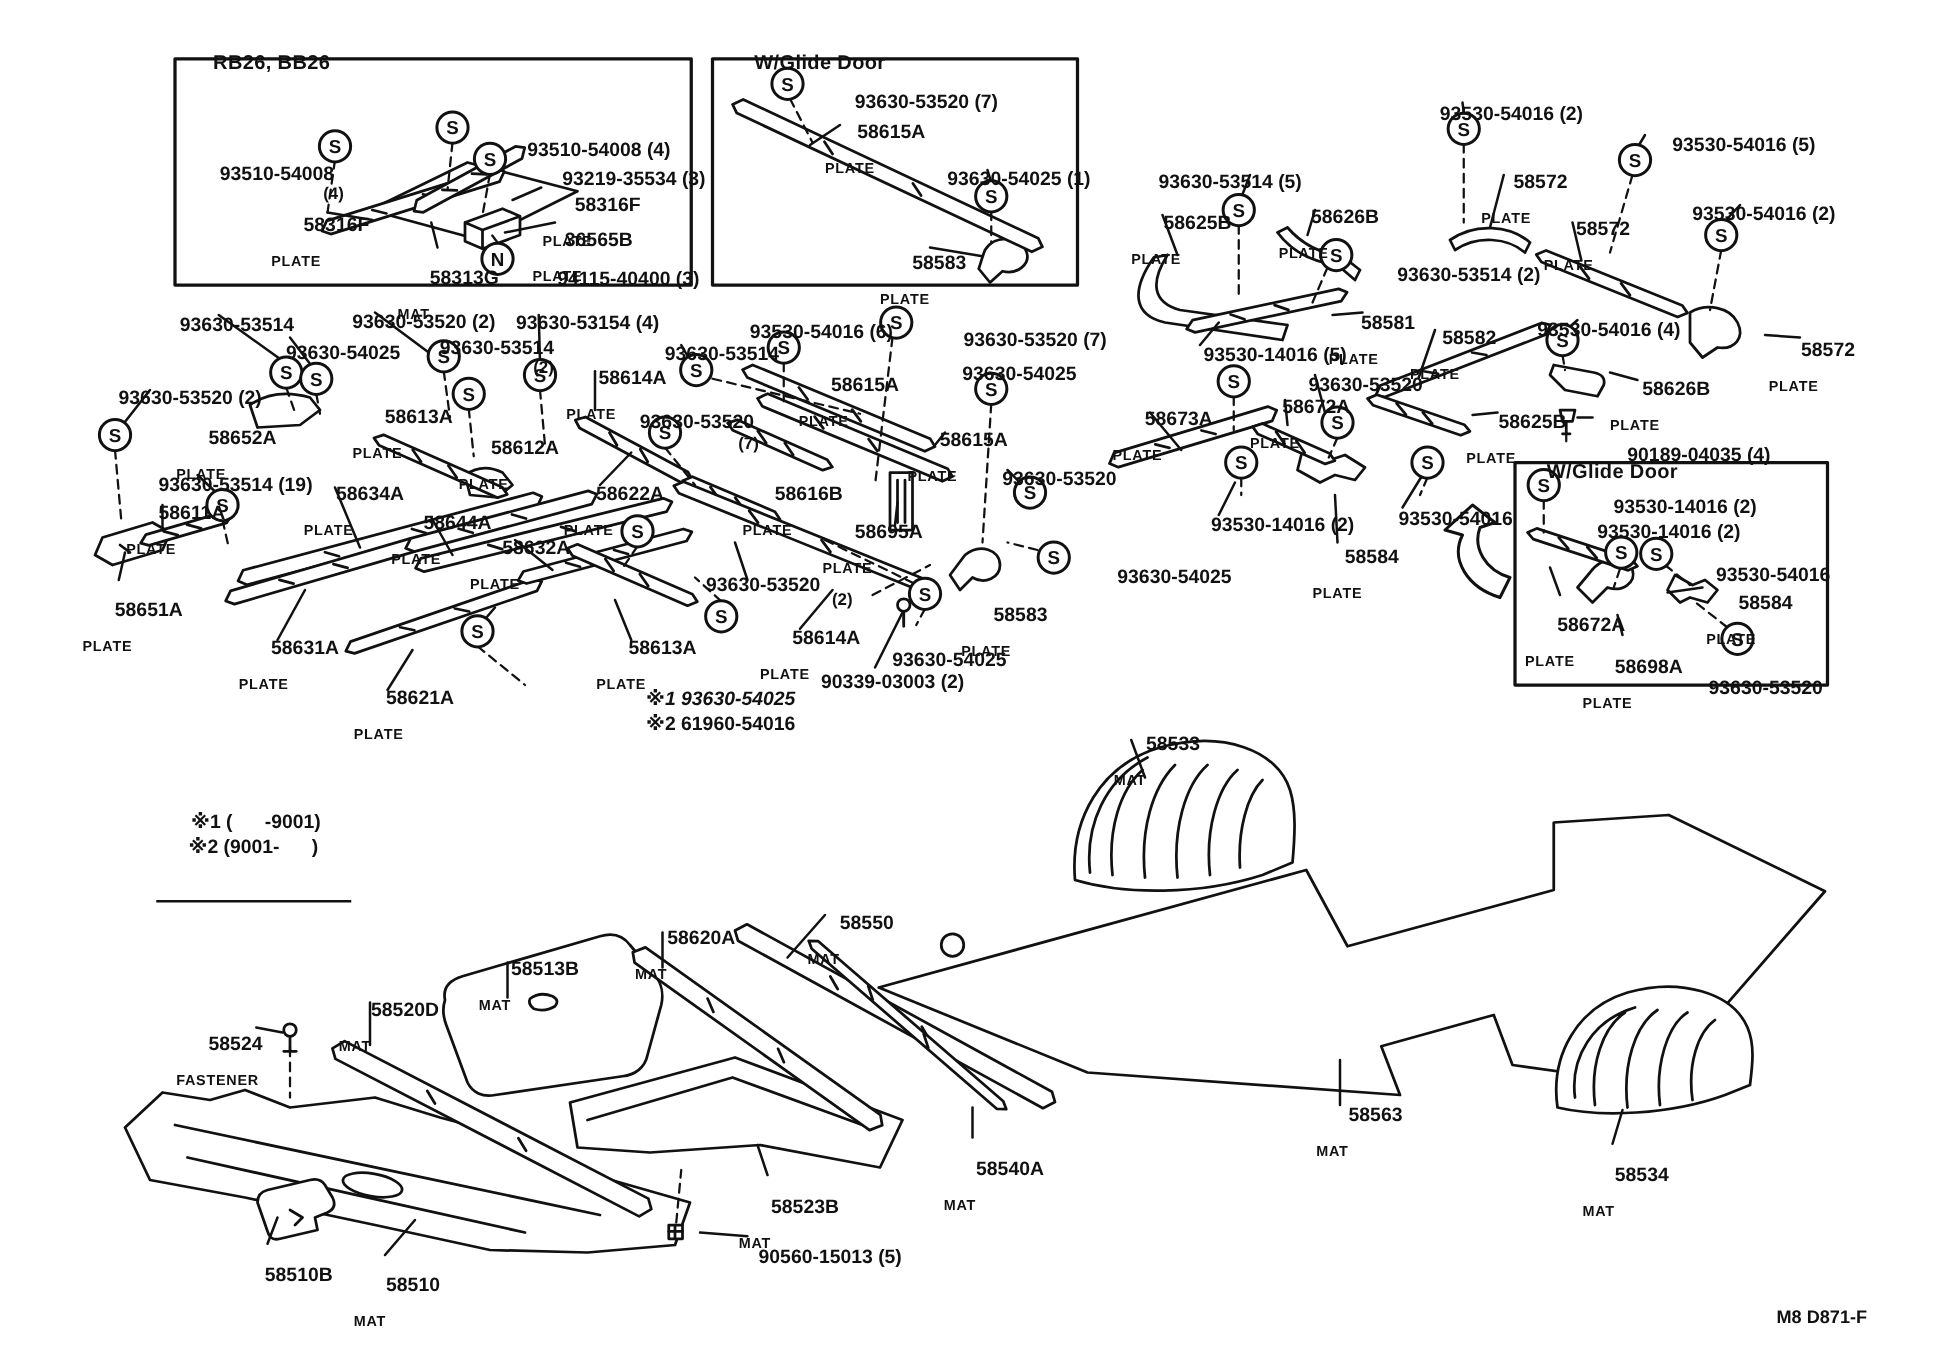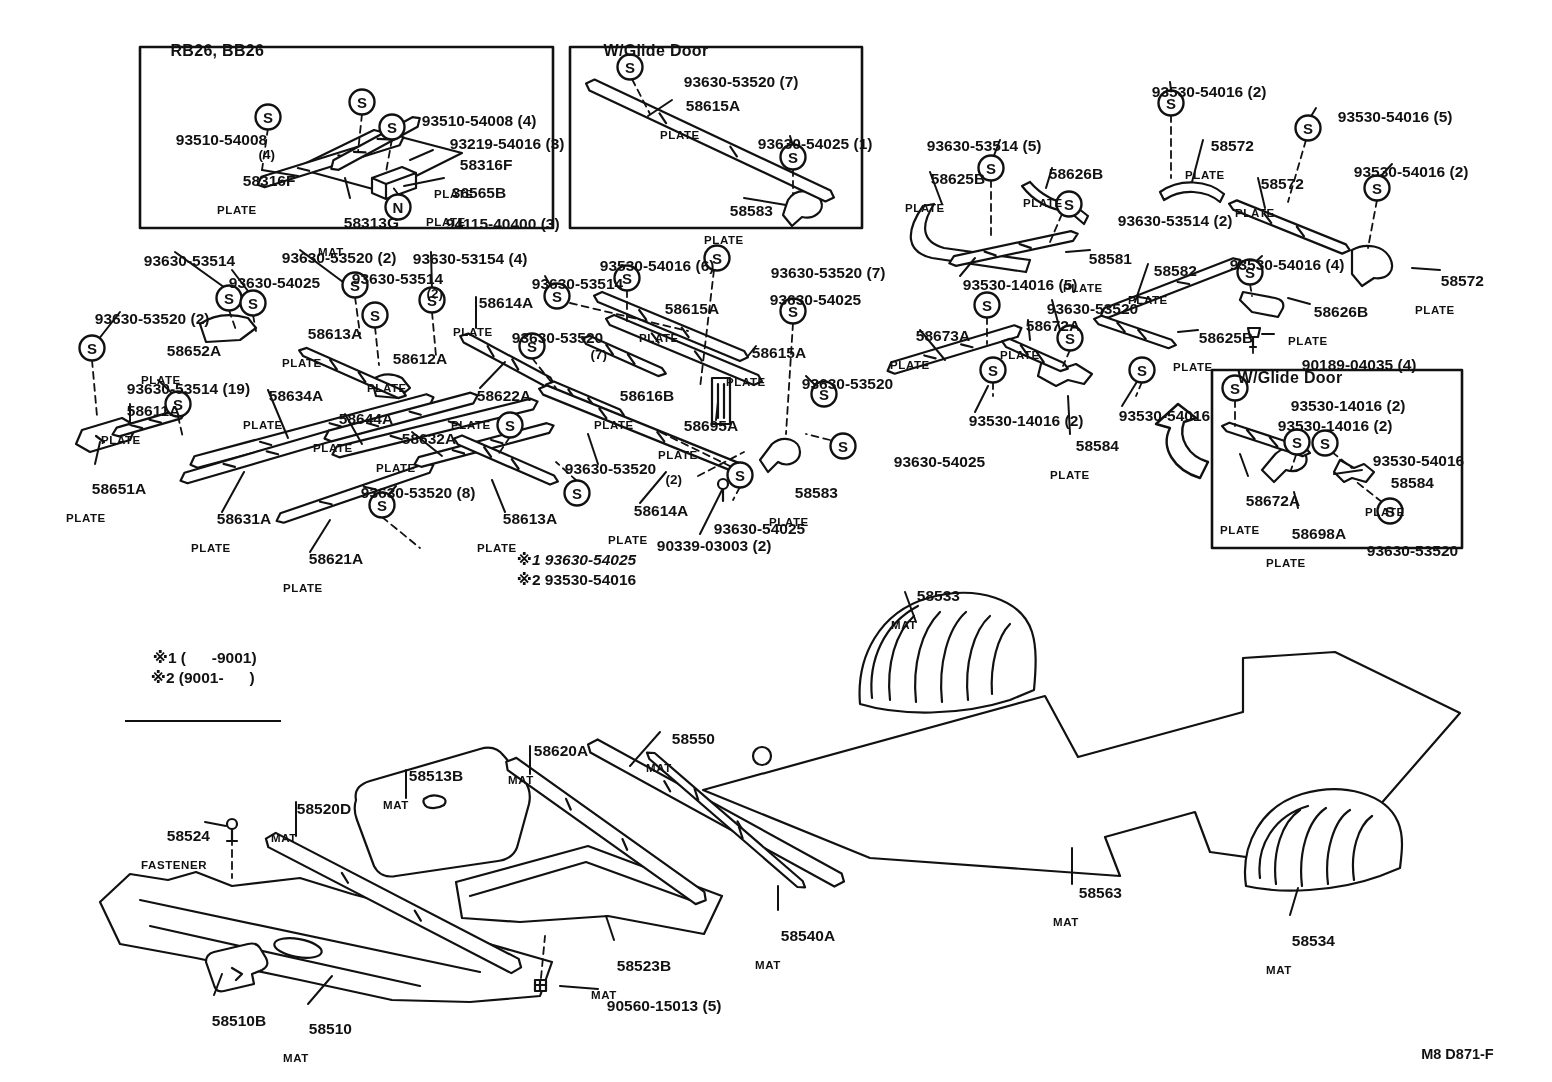--- a/index.html
+++ b/index.html
@@ -406,21 +406,21 @@
     </div>
       <div class="lbl" style="left: 217px; top: 157px;">
       <span class="main">58316F</span>
       <span class="sub">PLATE</span>
     </div>
       <div class="lbl" style="left: 396px; top: 97px;">
       <span class="main">93510-54008 (4)</span>
       
     </div>
       <div class="lbl" style="left: 424px; top: 120px;">
-      <span class="main">93219-54016 (3)</span>
+      <span class="main">93219-35534 (3)</span>
       
     </div>
       <div class="lbl" style="left: 434px; top: 141px;">
       <span class="main">58316F</span>
       <span class="sub">PLATE</span>
     </div>
       <div class="lbl" style="left: 426px; top: 169px;">
       <span class="main">36565B</span>
       <span class="sub">PLATE</span>
     </div>
@@ -669,24 +669,20 @@
       
     </div>
       <div class="lbl" style="left: 66px; top: 465px;">
       <span class="main">58651A</span>
       <span class="sub">PLATE</span>
     </div>
       <div class="lbl" style="left: 191px; top: 495px;">
       <span class="main">58631A</span>
       <span class="sub">PLATE</span>
     </div>
-      <div class="lbl" style="left: 335px; top: 469px;">
-      <span class="main">93630-53520 (8)</span>
-      
-    </div>
       <div class="lbl" style="left: 283px; top: 535px;">
       <span class="main">58621A</span>
       <span class="sub">PLATE</span>
     </div>
       <div class="lbl" style="left: 477px; top: 495px;">
       <span class="main">58613A</span>
       <span class="sub">PLATE</span>
     </div>
       <div class="lbl" style="left: 539px; top: 445px;">
       <span class="main">93630-53520</span>
@@ -726,21 +722,21 @@
     </div>
       <div class="lbl" style="left: 1050px; top: 422px;">
       <span class="main">58584</span>
       <span class="sub">PLATE</span>
     </div>
       <div class="lbl" style="left: 491px; top: 536px; font-style: italic;">
       <span class="main">※1 93630-54025</span>
       
     </div>
       <div class="lbl" style="left: 491px; top: 556px;">
-      <span class="main">※2 93530-54016</span>
+      <span class="main">※2 61960-54016</span>
       
     </div>
       <div class="lbl" style="left: 891px; top: 572px;">
       <span class="main">58533</span>
       <span class="sub">MAT</span>
     </div>
       <div class="lbl leg" style="left: 127px; top: 634px; text-align: center;">
       <span class="main">※1 (      -9001)</span>
       
     </div>

